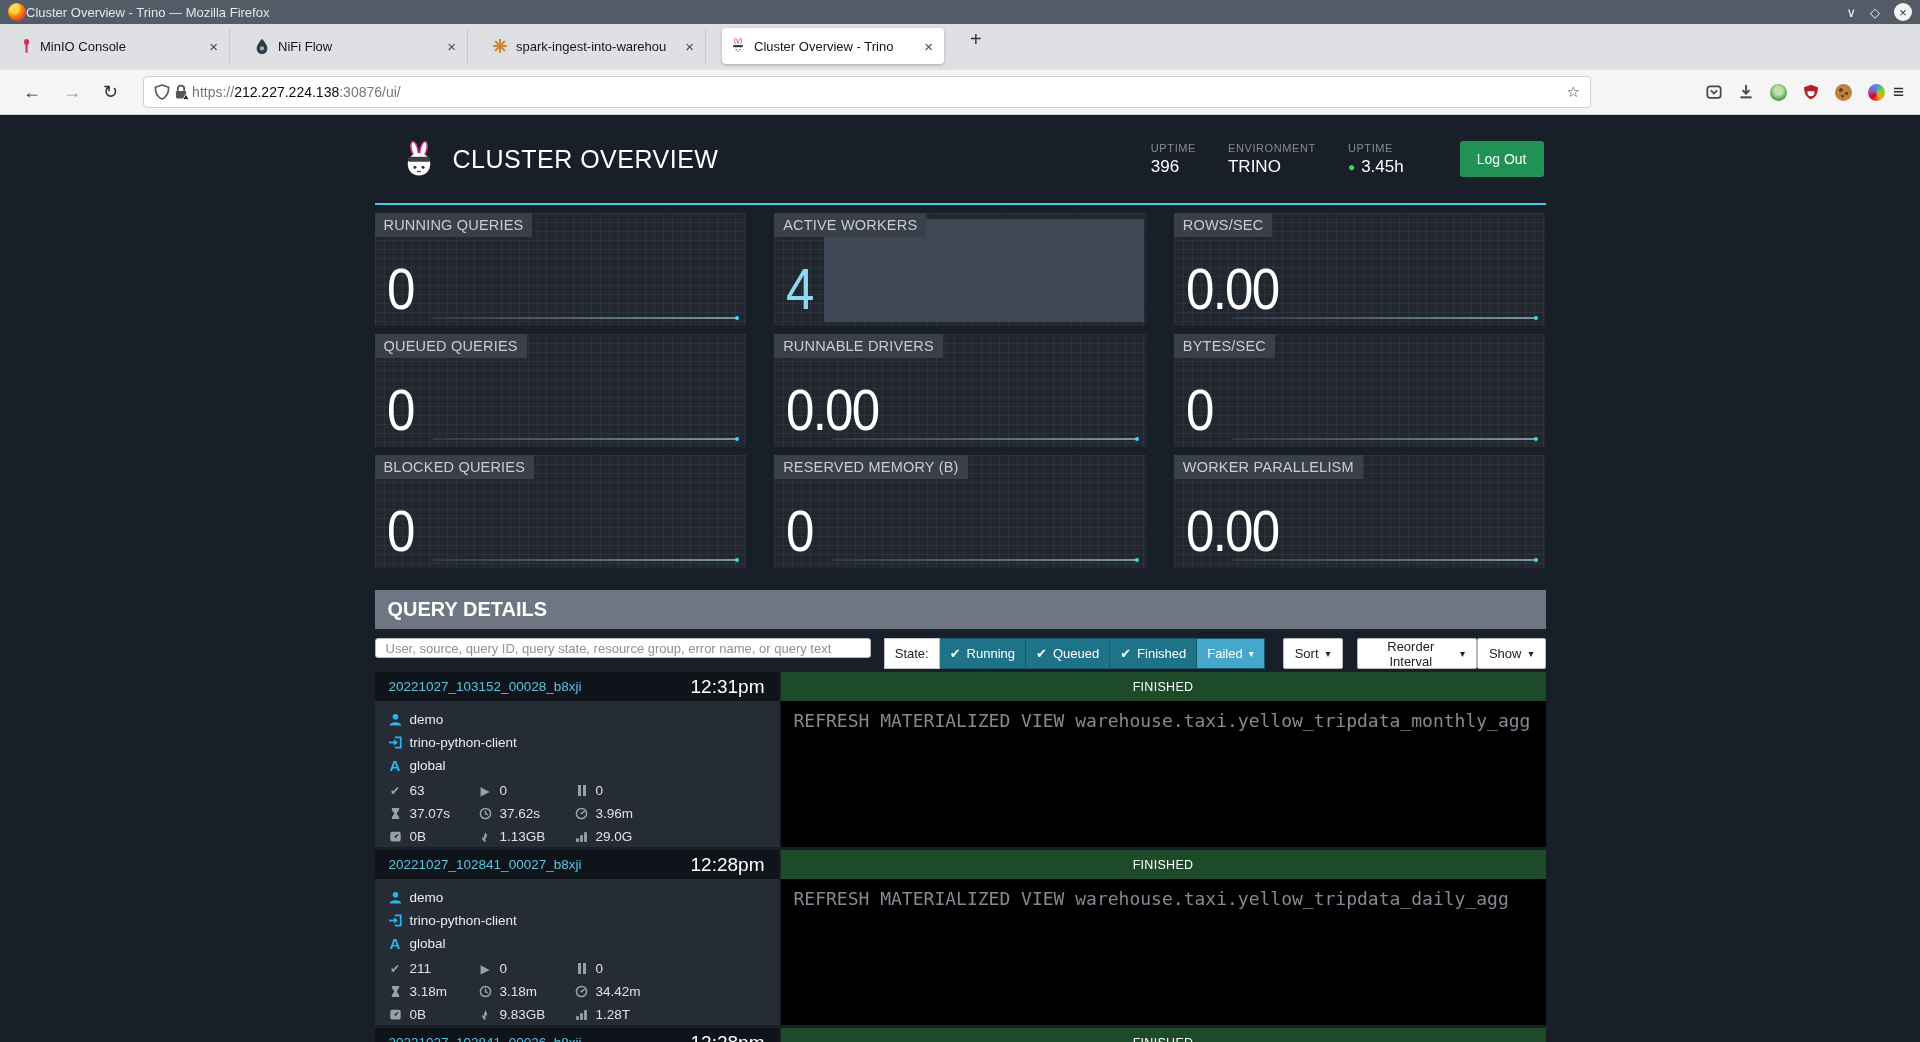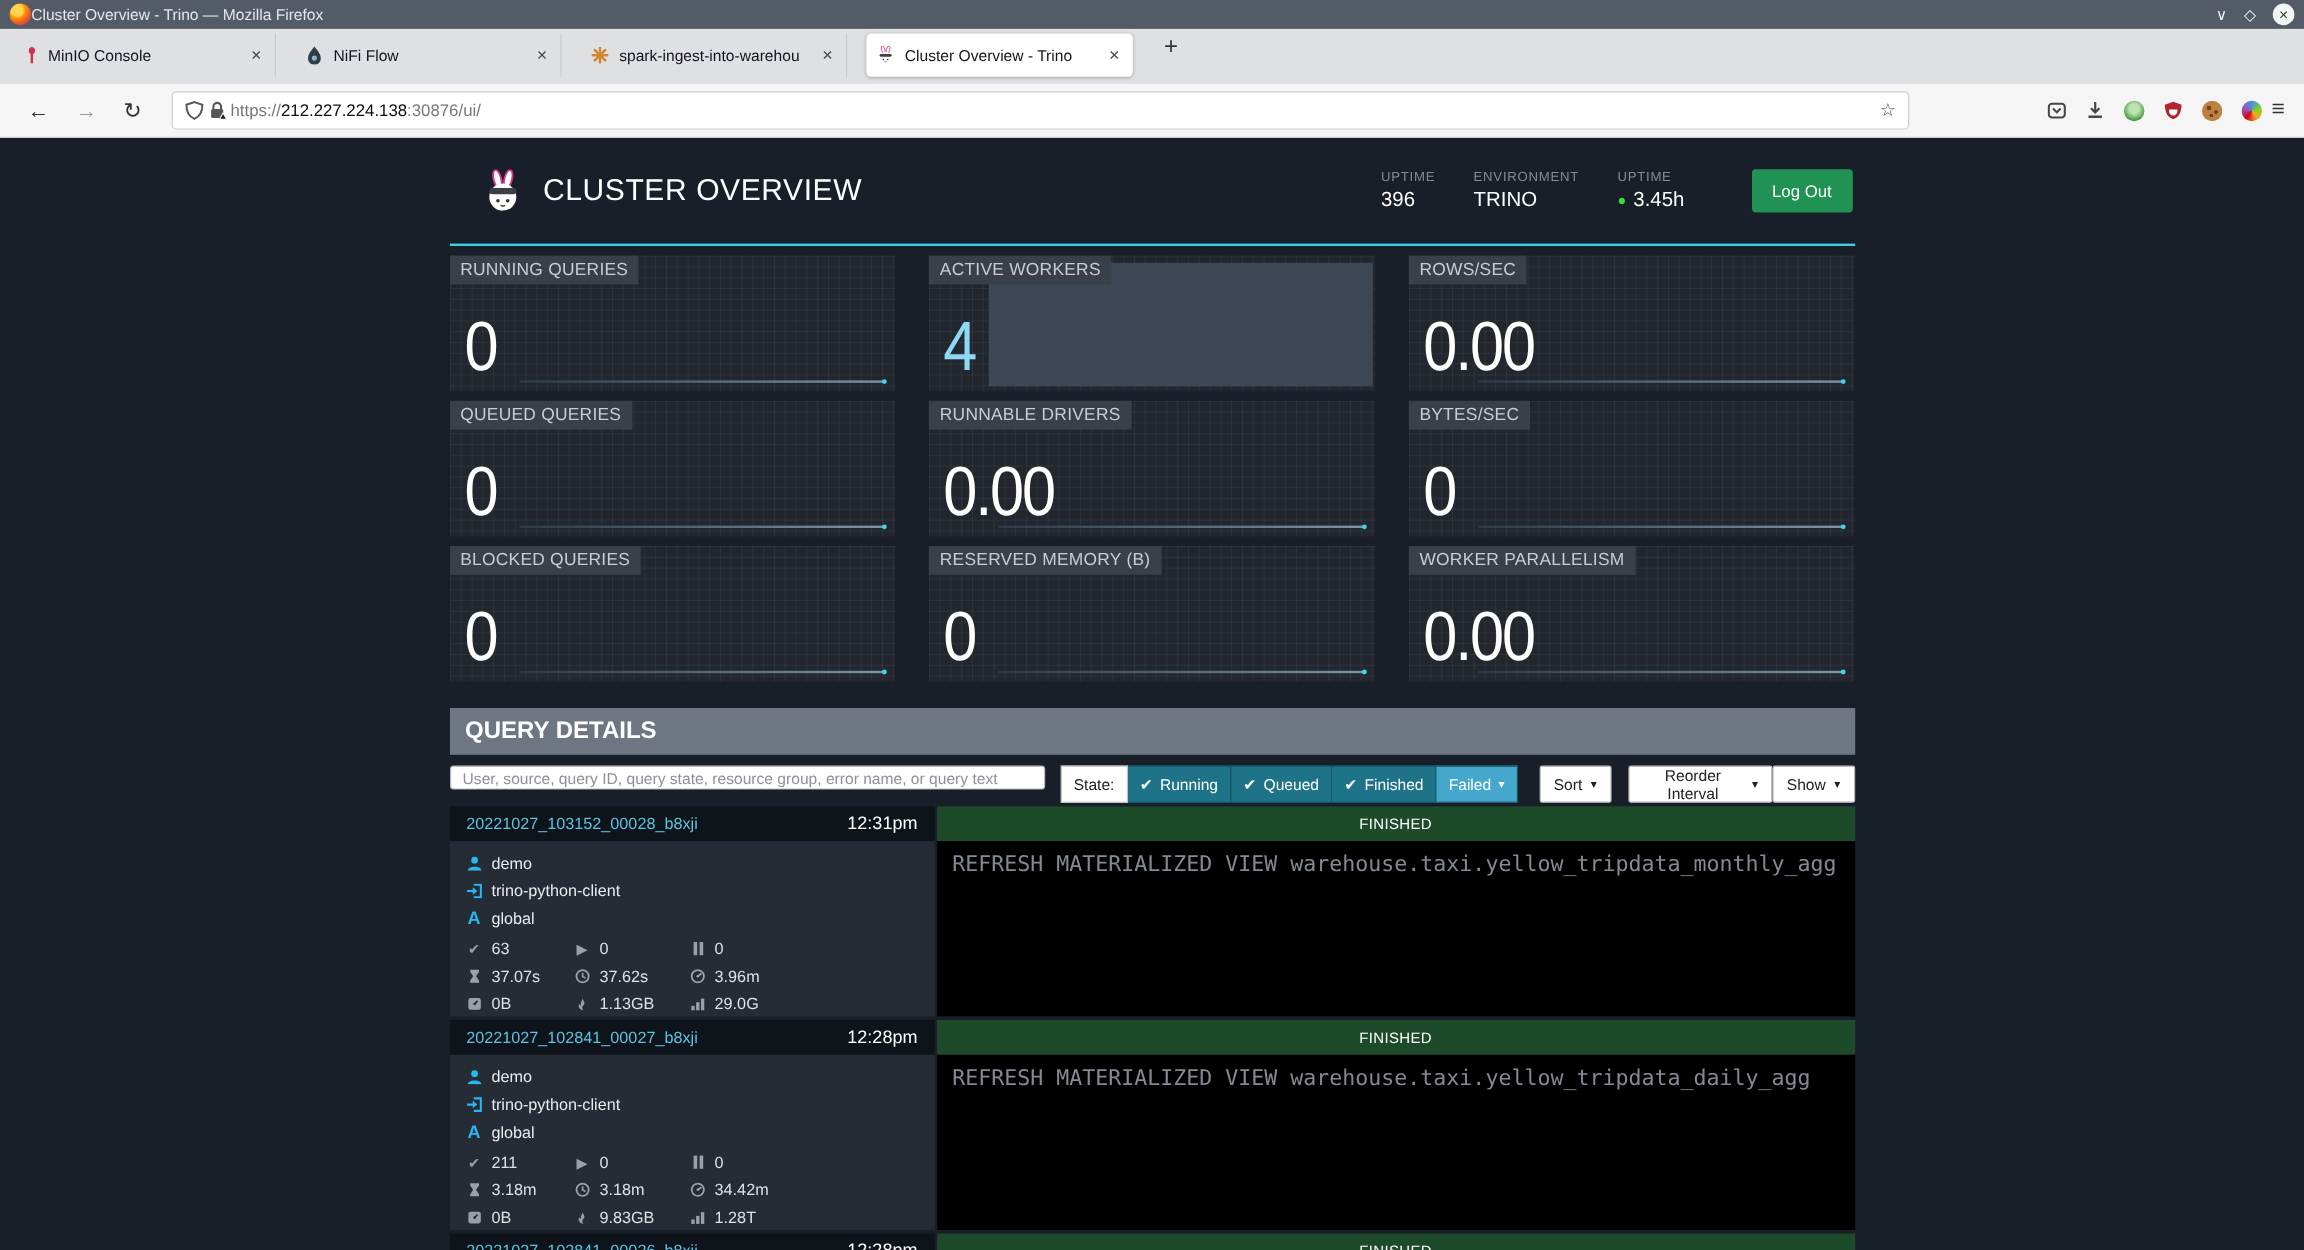--- a/index.html
+++ b/index.html
@@ -67,21 +67,21 @@
   .st-on{background:#1f7389;color:#fff}
   .st-failed{background:#46a7cc;color:#fff}
   .wbtn{display:flex;align-items:center;gap:7px;background:#fff;border:1px solid #b9b9bd;border-radius:2px;color:#222;font-size:13px;padding:0 11px;height:31px}
   .ml18{margin-left:18px}.ml14{margin-left:14px}.mlauto{margin-left:auto}
   .caret{font-size:10px}
 
   .qrow{margin-top:3px}
   .qhead{display:flex;height:29px}
   .qhead-left{width:404px;background:#0f141b;display:flex;align-items:center;padding:0 14px}
   .qid{color:#58c5e2;font-size:13.5px;text-decoration:none}
-  .qtime{margin-left:auto;color:#fff;font-size:15px}
+  .qtime{margin-left:auto;color:#fff;font-size:19px}
   .qstatus{flex:1;margin-left:2px;background:#1d4a28;color:#fff;font-size:12.5px;display:flex;align-items:center;justify-content:center;letter-spacing:.3px}
   .qbody{display:flex;height:146px}
   .qleft{width:404px;background:#262c36;padding:7px 0 0 14px}
   .qline{display:flex;align-items:center;gap:8px;height:23px;color:#e9ebee;font-size:13.5px}
   .ic-cyan{color:#29b7ef;fill:#29b7ef}
   .rg-glyph{font-weight:700;font-size:15px;color:#29b7ef;width:13px;text-align:center}
   .qstats{display:grid;grid-template-columns:90px 96px auto;margin-top:2px}
   .qstat{display:flex;align-items:center;gap:8px;height:23px;color:#dfe1e4;font-size:13.5px}
   .ic-gray{color:#9aa0a8;fill:#9aa0a8}
   .glyph-sm{font-size:12px;width:13px;text-align:center}

